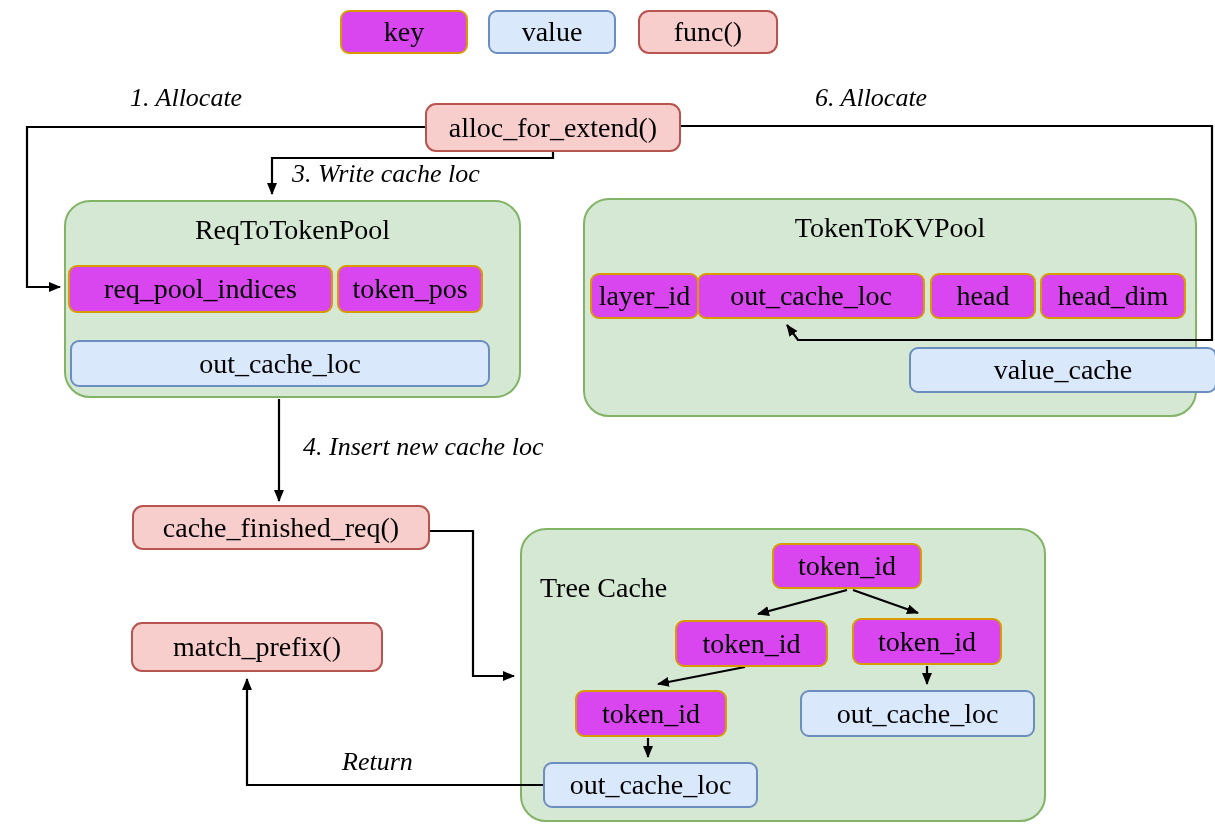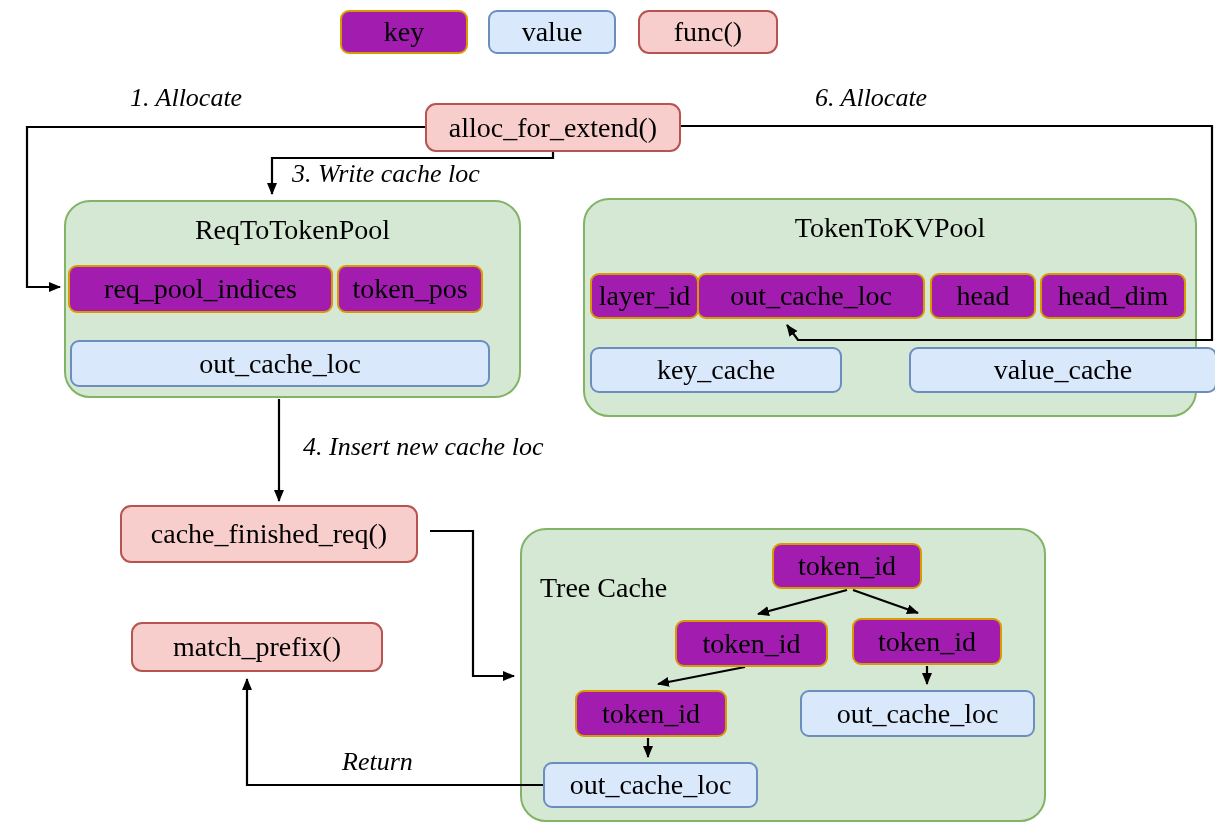--- a/index.html
+++ b/index.html
@@ -7,21 +7,21 @@
     position:relative; width:1215px; height:838px; overflow:hidden;
     background:#ffffff; color:#000;
     font-family:"Liberation Serif","DejaVu Serif",serif;
   }
   .node {
     position:absolute; box-sizing:border-box;
     display:flex; align-items:center; justify-content:center;
     border:2px solid; border-radius:9px;
     font-size:28px; line-height:1; white-space:nowrap; z-index:10;
   }
-  .key  { background:#a21caf; border-color:#D79B00; }
+  .key  { background:#d946ef; border-color:#D79B00; }
   .val  { background:#DAE8FC; border-color:#6C8EBF; }
   .func { background:#F8CECC; border-color:#B85450; border-radius:11px; }
   .pool {
     position:absolute; box-sizing:border-box; z-index:1;
     background:#D5E8D4; border:2px solid #82B366; border-radius:26px;
   }
   .pool-title {
     position:absolute; z-index:2; font-size:28px; line-height:1;
     white-space:nowrap;
   }
@@ -70,32 +70,31 @@
     <path class="wire" marker-end="url(#arrow)" d="M 927 666 L 927 684"></path>
     <path class="wire" marker-end="url(#arrow)" d="M 648 738 L 648 757"></path>
     <path class="wire" marker-end="url(#arrow)" d="M 543 785 L 247 785 L 247 679"></path>
   </svg>
 
   <div class="node key" style="left:340px; top:10px; width:128px; height:44px;">key</div>
   <div class="node val" style="left:488px; top:10px; width:128px; height:44px;">value</div>
   <div class="node func" style="left:638px; top:10px; width:140px; height:44px;">func()</div>
 
   <div class="node func" style="left:425px; top:103px; width:256px; height:49px;">alloc_for_extend()</div>
-  <div class="node func" style="left:120px; top:505px; width:298px; height:58px;">cache_finished_req()</div>
+  <div class="node func" style="left:132px; top:505px; width:298px; height:45px;">cache_finished_req()</div>
   <div class="node func" style="left:131px; top:622px; width:252px; height:50px;">match_prefix()</div>
 
   <div class="node key" style="left:68px; top:265px; width:265px; height:48px;">req_pool_indices</div>
   <div class="node key" style="left:337px; top:265px; width:146px; height:48px;">token_pos</div>
   <div class="node val" style="left:70px; top:340px; width:420px; height:47px;">out_cache_loc</div>
 
   <div class="node key" style="left:590px; top:273px; width:109px; height:46px;">layer_id</div>
   <div class="node key" style="left:697px; top:273px; width:228px; height:46px;">out_cache_loc</div>
   <div class="node key" style="left:930px; top:273px; width:106px; height:46px;">head</div>
   <div class="node key" style="left:1040px; top:273px; width:146px; height:46px;">head_dim</div>
-  <div class="node val" style="left:590px; top:347px; width:252px; height:46px;">key_cache</div>
   <div class="node val" style="left:889px; top:347px; width:308px; height:46px;margin-left:20px;">value_cache</div>
 
   <div class="node key" style="left:772px; top:543px; width:150px; height:46px;">token_id</div>
   <div class="node key" style="left:675px; top:620px; width:153px; height:47px;">token_id</div>
   <div class="node key" style="left:852px; top:618px; width:150px; height:47px;">token_id</div>
   <div class="node key" style="left:575px; top:690px; width:152px; height:47px;">token_id</div>
   <div class="node val" style="left:800px; top:690px; width:235px; height:47px;">out_cache_loc</div>
   <div class="node val" style="left:543px; top:762px; width:215px; height:46px;">out_cache_loc</div>
 
   <div class="edge-label" style="left:130px; top:85px;">1. Allocate</div>

